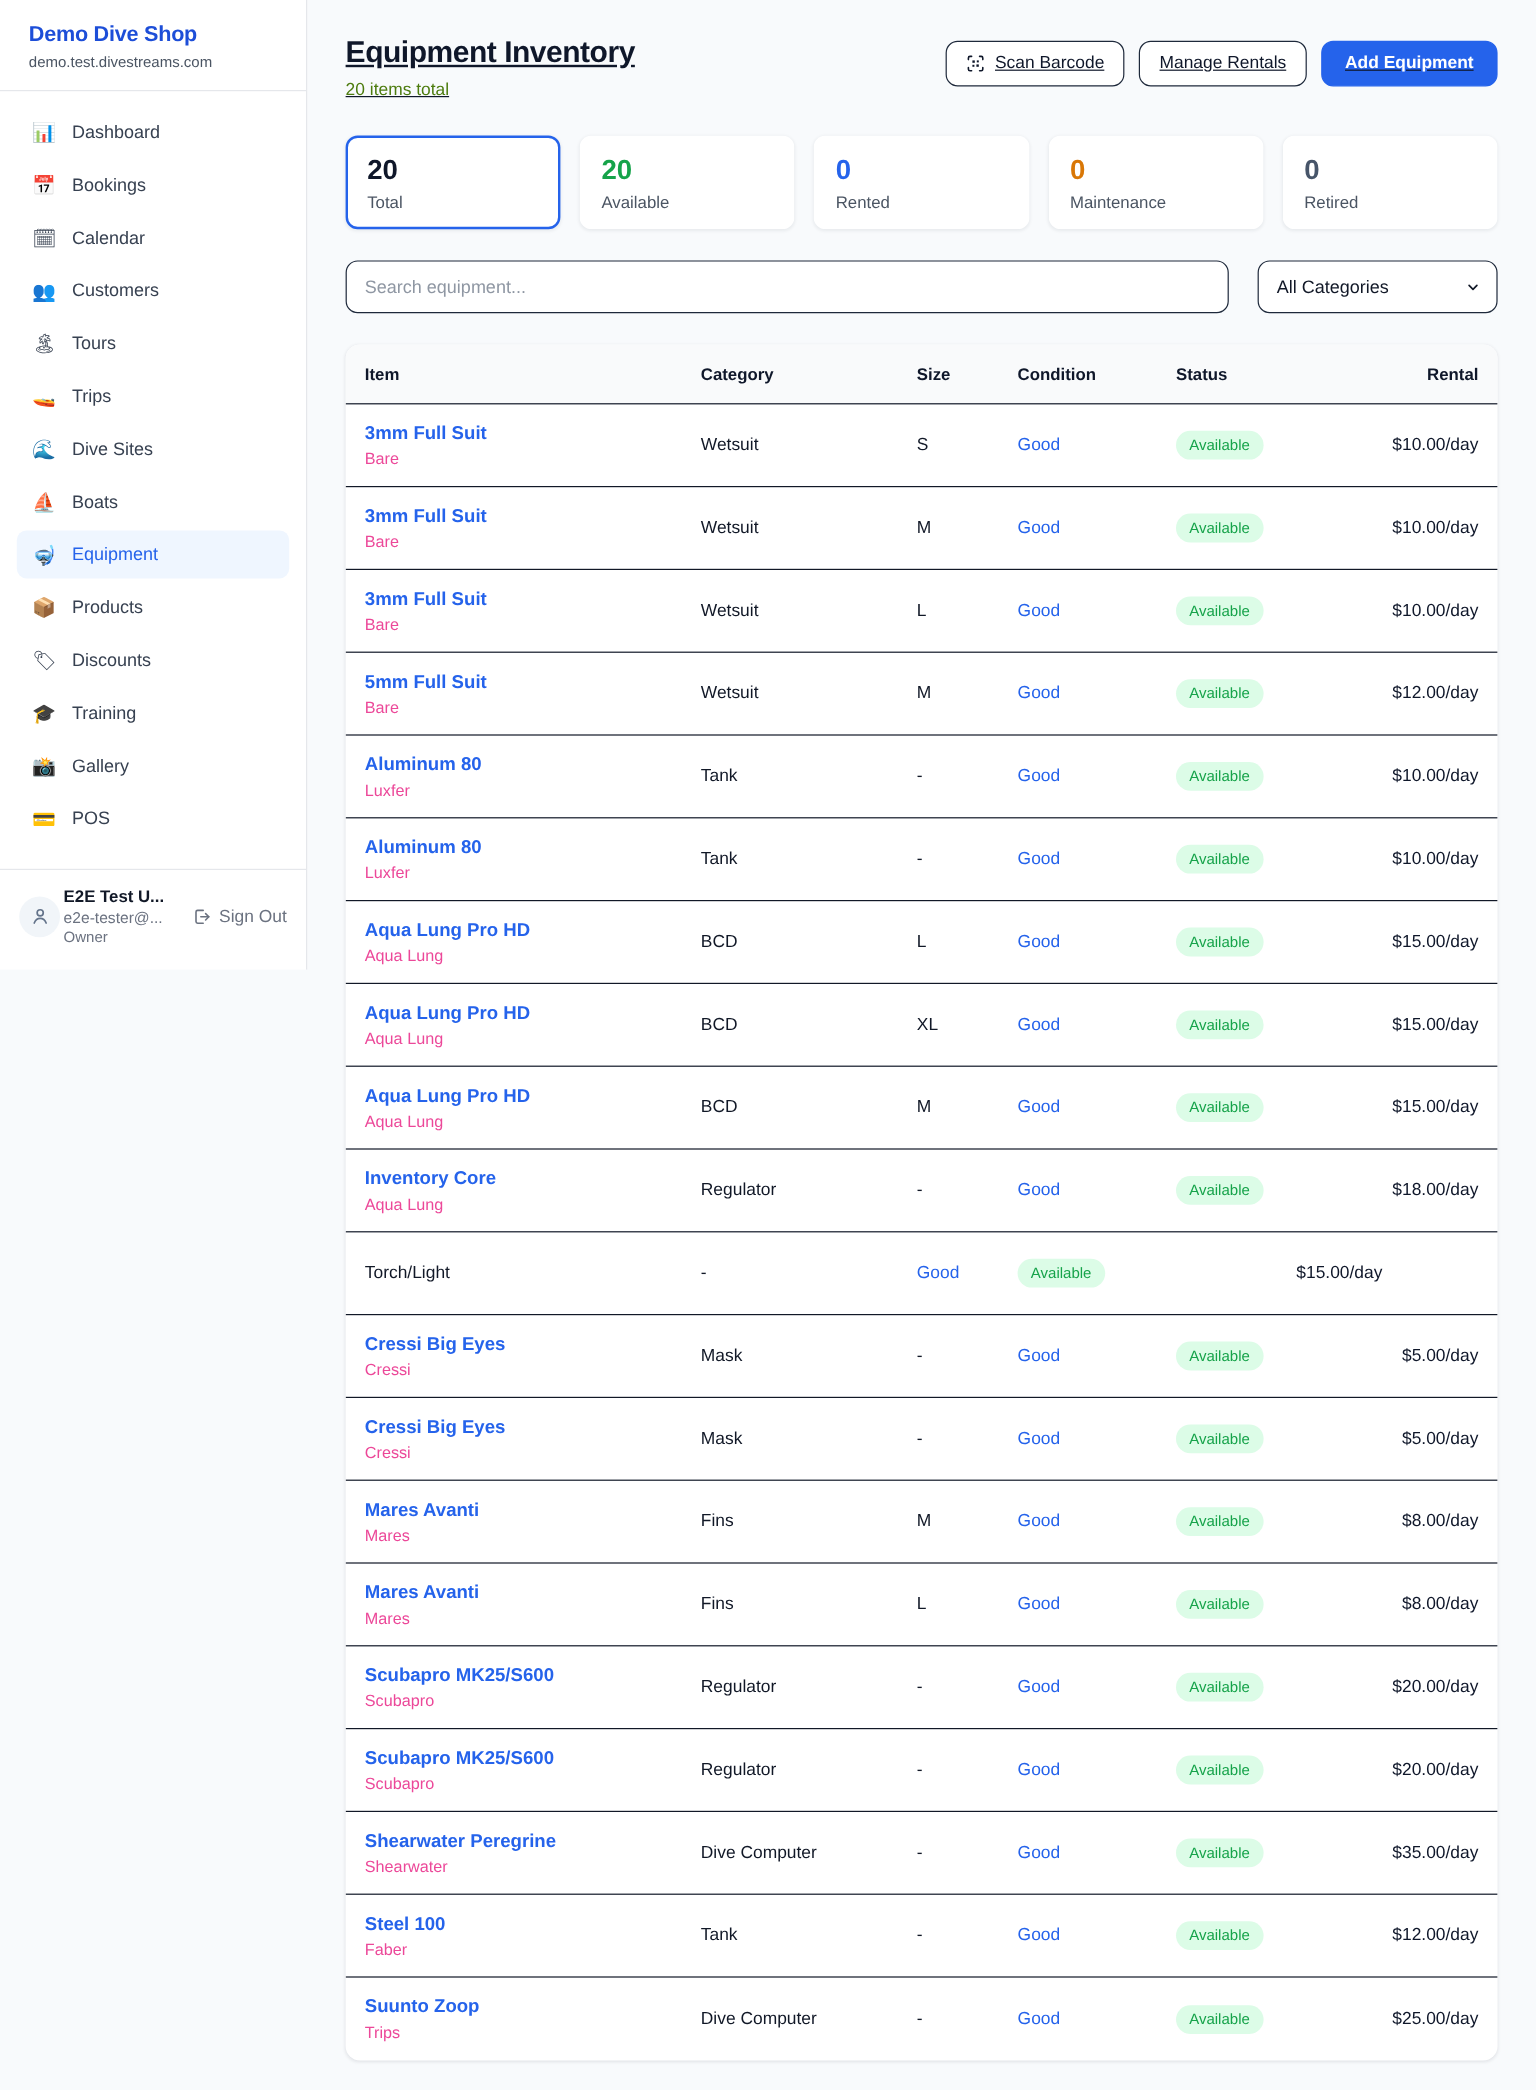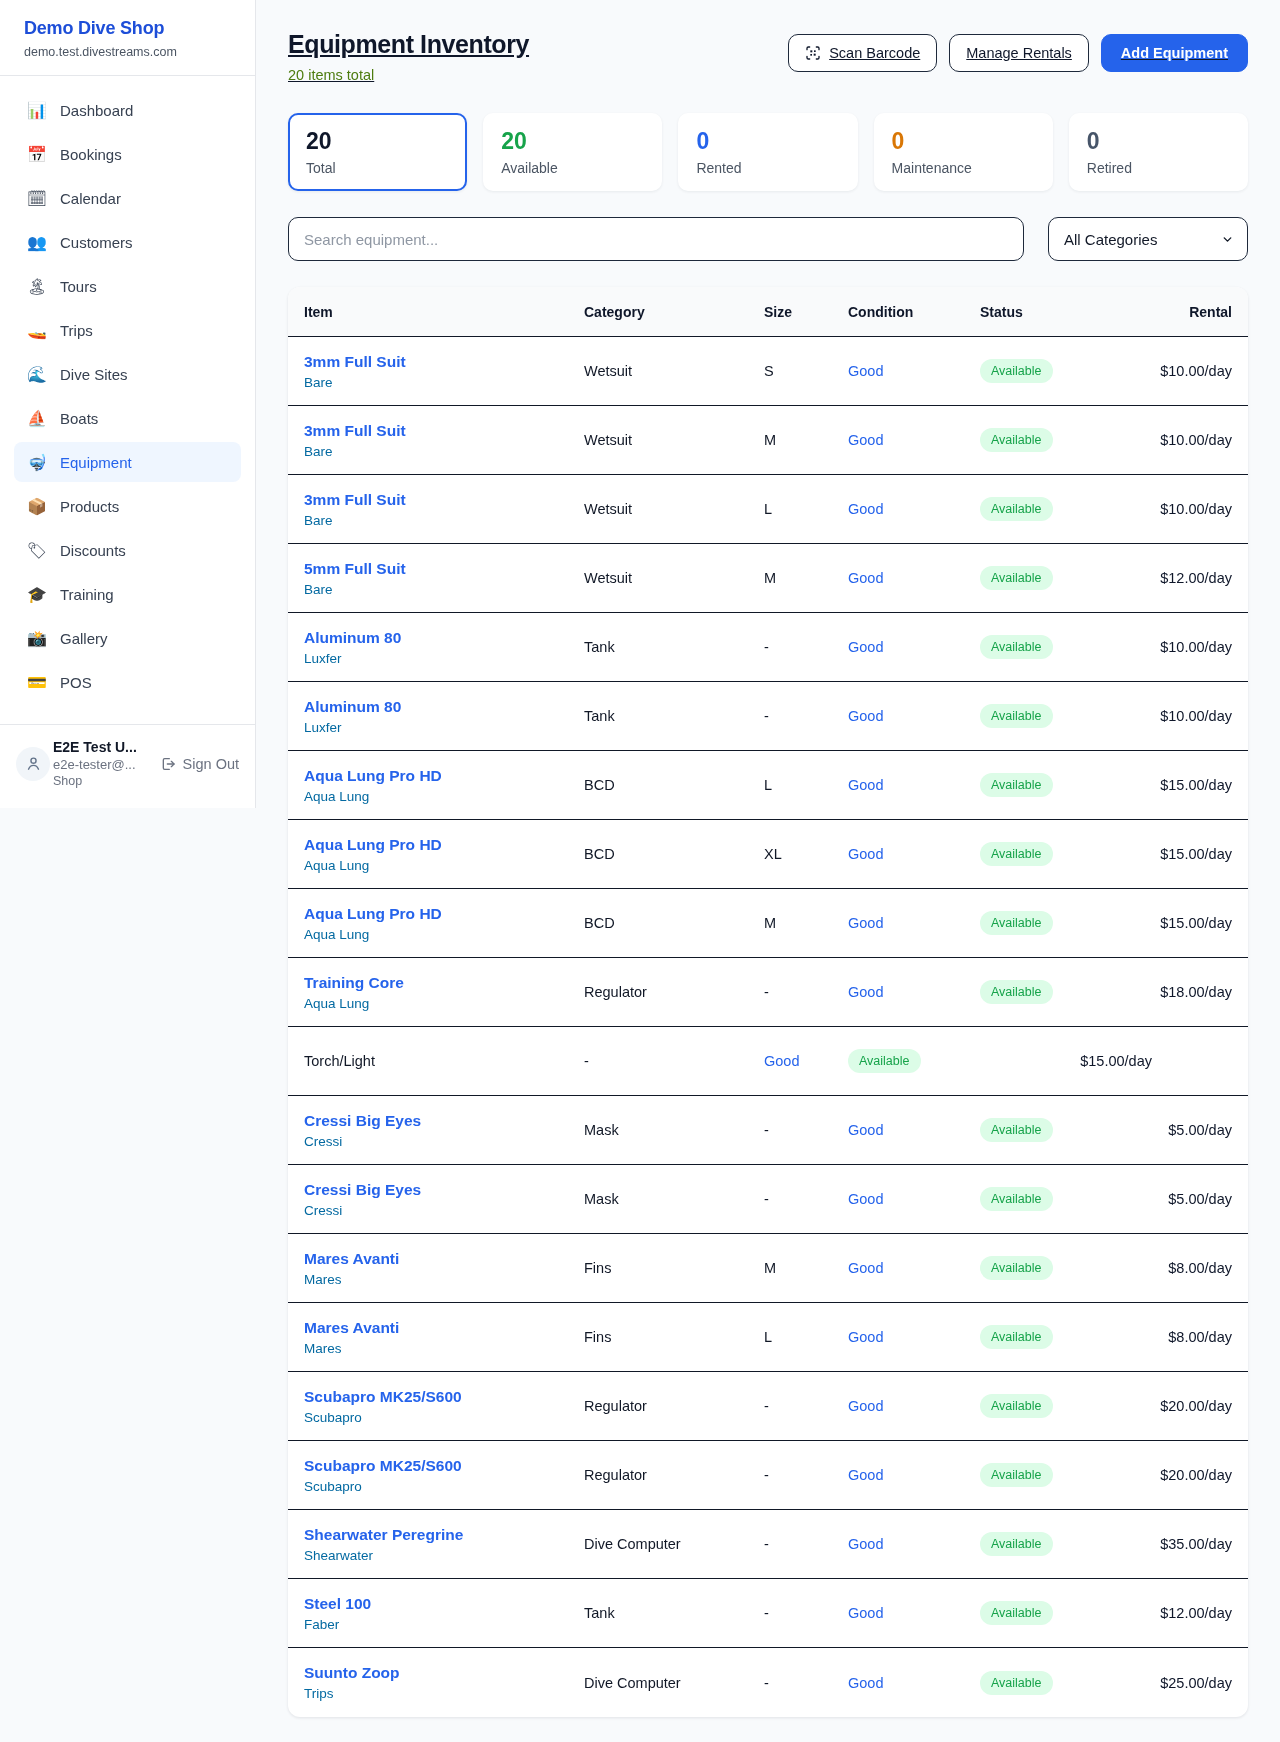--- a/index.html
+++ b/index.html
@@ -99,21 +99,21 @@
     align-items:center; padding:0 16px;
   }
   .thead {
     background:#f9fafb; border-bottom:1px solid #111827;
     height:50px; font-size:14px; font-weight:700; color:#0f172a;
   }
   .thead > div:last-child { text-align:right; }
   .trow { min-height:69px; border-bottom:1px solid #111827; padding-top:10px; padding-bottom:10px; }
   .trow:last-child { border-bottom:none; }
   .item-name { color:#2563eb; font-size:15.5px; font-weight:700; cursor:pointer; }
-  .item-brand { color:#0369a1; font-size:13.5px; margin-top:4px; }
+  .item-brand { color:#ec4899; font-size:13.5px; margin-top:4px; }
   .cell { font-size:14.5px; color:#111827; }
   .cond { color:#2563eb; cursor:pointer; }
   .badge {
     display:inline-block; background:#dcfce7; color:#16a34a;
     font-size:12.5px; padding:5px 11px; border-radius:999px;
   }
   .rental { font-size:14.5px; color:#0f172a; text-align:right; }
   svg { display:block; }
 </style>
 </head>
@@ -201,21 +201,21 @@
   <div class="user-box">
     <div class="avatar">
       <svg width="17" height="17" viewBox="0 0 24 24" fill="none" stroke="currentColor" stroke-width="2" stroke-linecap="round">
         <circle cx="12" cy="8" r="3.6"></circle>
           <path d="M5 20c1.5-4 4.2-5.4 7-5.4S17.5 16 19 20"></path>
       </svg>
     </div>
     <div class="user-meta">
       <div class="user-name">E2E Test U...</div>
       <div class="user-email">e2e-tester@...</div>
-      <div class="user-role">Shop</div>
+      <div class="user-role">Owner</div>
     </div>
     <div class="signout">
       <svg width="16" height="16" viewBox="0 0 24 24" fill="none" stroke="currentColor" stroke-width="2" stroke-linecap="round" stroke-linejoin="round">
         <path d="M14 4H7a2 2 0 0 0-2 2v12a2 2 0 0 0 2 2h7"></path>
         <path d="M11 12h10"></path>
           <path d="M17 8l4 4-4 4"></path>
       </svg>
       <span>Sign Out</span>
     </div>
   </div>
@@ -428,21 +428,21 @@
           <div class="cell">M</div>
           <div class="cell cond">Good</div>
           <div>
             <span class="badge">Available</span>
           </div>
           <div class="rental">$15.00/day</div>
         </div>
 
         <div class="tgrid trow">
           <div>
-            <div class="item-name">Training Core</div>
+            <div class="item-name">Inventory Core</div>
             <div class="item-brand">Aqua Lung</div>
           </div>
           <div class="cell">Regulator</div>
           <div class="cell">-</div>
           <div class="cell cond">Good</div>
           <div>
             <span class="badge">Available</span>
           </div>
           <div class="rental">$18.00/day</div>
         </div>

